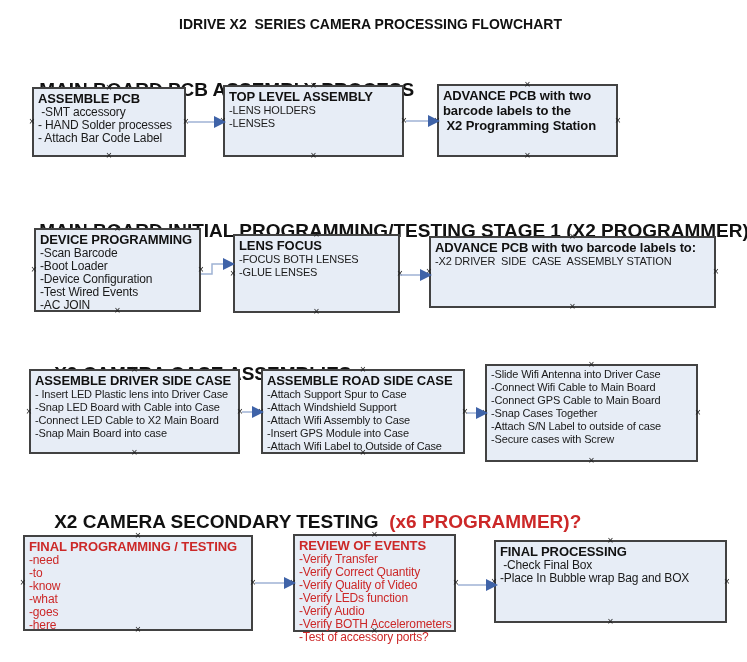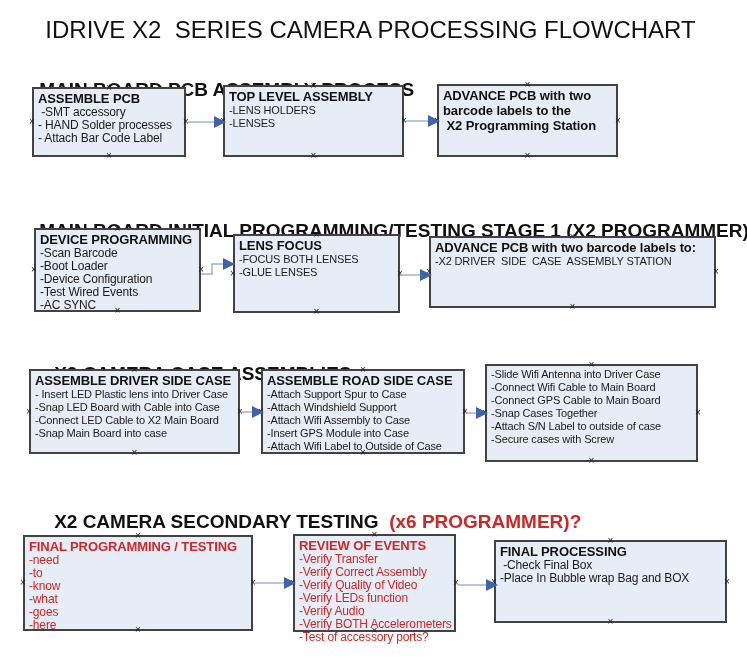--- a/index.html
+++ b/index.html
@@ -2,21 +2,21 @@
 <html style="--fill: #e7edf6; --border: #424242; --text: #111111; --red: #cc2828; --line: #9fb2d4; --arrow: #3f63a8;"><head>
 <meta charset="utf-8">
 <style>
   html,body{margin:0;padding:0;background:#ffffff;}
   #canvas{
     position:relative;width:747px;height:662px;background:#fff;overflow:hidden;
     font-family:"Liberation Sans","DejaVu Sans",sans-serif;color:var(--text,#111);
   }
   .main-title{
     position:absolute;top:16px;left:0;width:741px;text-align:center;
-    font-size:24px;font-weight:normal;white-space:pre;letter-spacing:0px;color:#111;
+    font-size:14px;font-weight:bold;white-space:pre;letter-spacing:0px;color:#111;
   }
   .section-heading{
     position:absolute;font-size:19px;font-weight:bold;white-space:pre;color:#111;
   }
   .section-heading .red-part{color:var(--red,#cc2828);text-align:right;}
   .box{
     position:absolute;box-sizing:border-box;
     background:var(--fill,#e7edf6);
     border:2px solid var(--border,#424242);
     padding:2px 3px 0 4px;
@@ -89,21 +89,21 @@
   <div class="section-heading" style="left:18px;top:198px;">
     <span>MAIN BOARD INITIAL PROGRAMMING/TESTING STAGE 1 (X2 PROGRAMMER)</span>
   </div>
   <div class="box" style="left:34px;top:228px;width:167px;height:84px;">
     <div class="box-title">DEVICE PROGRAMMING</div>
     <ul class="box-items">
         <li>-Scan Barcode</li>
         <li>-Boot Loader</li>
         <li>-Device Configuration</li>
         <li>-Test Wired Events</li>
-        <li>-AC SYNC</li>
+        <li>-AC JOIN</li>
       </ul>
   <span class="hnd hnd-t">×</span>
       <span class="hnd hnd-b">×</span>
       <span class="hnd hnd-l">×</span>
       <span class="hnd hnd-r">×</span>
     </div>
   <div class="box caps-items" style="left:233px;top:234px;width:167px;height:79px;">
     <div class="box-title">LENS FOCUS</div>
     <ul class="box-items">
         <li>-FOCUS BOTH LENSES</li>
@@ -185,21 +185,21 @@
       </ul>
   <span class="hnd hnd-t">×</span>
       <span class="hnd hnd-b">×</span>
       <span class="hnd hnd-l">×</span>
       <span class="hnd hnd-r">×</span>
     </div>
   <div class="box red-box" style="left:293px;top:534px;width:163px;height:98px;">
     <div class="box-title">REVIEW OF EVENTS</div>
     <ul class="box-items">
         <li>-Verify Transfer</li>
-        <li>-Verify Correct Assembly</li>
+        <li>-Verify Correct Quantity</li>
         <li>-Verify Quality of Video</li>
         <li>-Verify LEDs function</li>
         <li>-Verify Audio</li>
         <li>-Verify BOTH Accelerometers</li>
         <li>-Test of accessory ports?</li>
       </ul>
   <span class="hnd hnd-t">×</span>
       <span class="hnd hnd-b">×</span>
       <span class="hnd hnd-l">×</span>
       <span class="hnd hnd-r">×</span>

